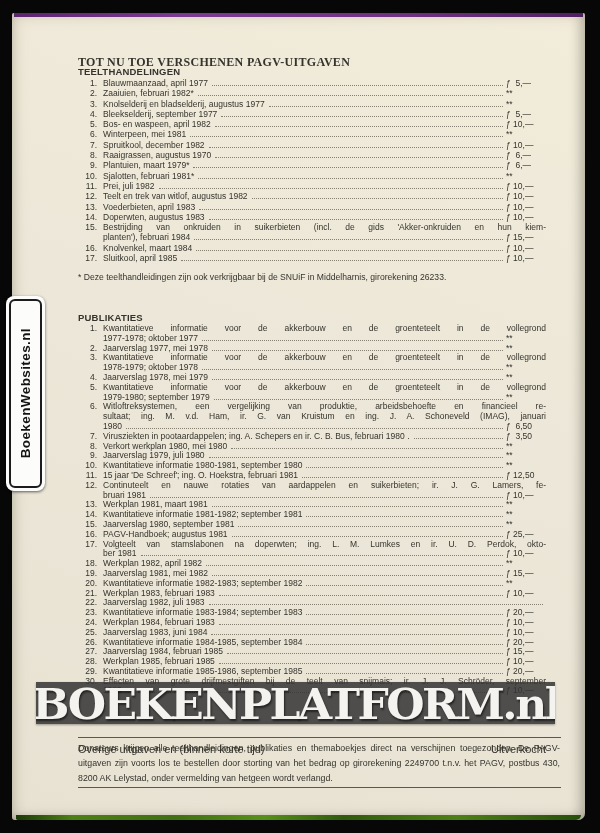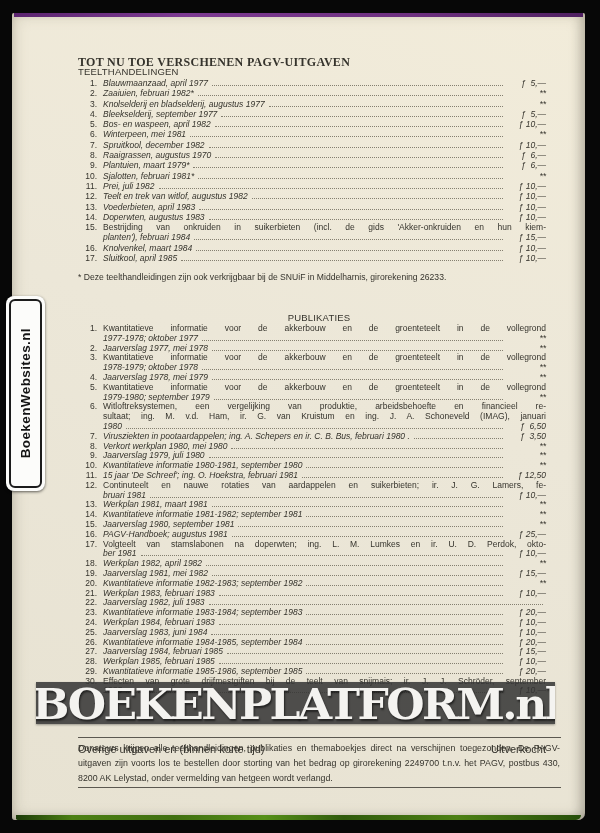--- a/index.html
+++ b/index.html
@@ -23,34 +23,34 @@
     background:linear-gradient(200deg,#f2ecda 0%,#ece7d8 45%,#e7e2d2 100%);
     border-radius:2px 2px 7px 3px;
     box-shadow:inset 0 0 16px rgba(95,85,60,0.28), inset -7px 0 10px rgba(0,0,0,0.10), inset 0 -4px 8px rgba(0,0,0,0.10);
   }
   .edge-top{position:absolute;top:0;left:2px;right:2px;height:4px;background:linear-gradient(90deg,#5c2570,#7d3a92 30%,#6e3080 70%,#4f2061);}
   .edge-bottom{position:absolute;bottom:0;left:4px;right:4px;height:5px;
     background:linear-gradient(90deg,#1c3a08 0%,#4c8014 10%,#3f6f10 28%,#569018 44%,#2f5a0c 58%,#4c8014 78%,#264e0a 100%);
     border-radius:0 0 6px 2px;}
   .abs{position:absolute;left:66px;width:482px;}
   .doc-title{top:42px;font-size:12px;font-weight:bold;letter-spacing:.3px;font-family:Liberation Serif, serif;}
-  .sec-head{font-size:9.5px;font-weight:normal;letter-spacing:.2px;}
+  .sec-head{font-size:9.5px;font-weight:bold;letter-spacing:.2px;}
   .list{font-size:8.5px;}
   .list .item{display:flex;}
   .list .num{flex:none;width:19px;text-align:right;padding-right:6px;}
   .list .body{flex:1;padding-right:14px;}
   .line.jline{text-align:justify;text-align-last:justify;}
-  .line.last{display:flex;align-items:baseline;font-style:italic;}
+  .line.last{display:flex;align-items:baseline;}
   .line.last .t{white-space:nowrap;}
   .dots{flex:1;border-bottom:1px dotted #847f70;margin:0 3px 2px 4px;min-width:6px;}
-  .price{flex:none;min-width:40px;text-align:right;white-space:pre;}
+  .price{flex:none;min-width:40px;white-space:pre;}
   #teelt-list{top:65px;line-height:10.3px;}
   #pub-list{top:311px;line-height:9.8px;}
   #teelt-head{top:53px;}
-  #pub-head{top:299px;text-align:center;}
+  #pub-head{top:299px;}
   #footnote{top:259px;font-size:8.6px;}
   #legend{top:730px;display:flex;justify-content:space-between;font-size:11px;padding-right:14px;box-sizing:border-box;}
   #para{top:728px;font-size:8.8px;line-height:15px;text-align:justify;}
   .rule{position:absolute;left:66px;right:24px;border-top:1px solid #5b5850;height:0;}
   #rule-1{top:724px;}
   #rule-2{top:774px;}
   .banner{
     position:absolute;left:36px;top:682px;width:519px;height:42px;z-index:5;
     background:var(--band);
     display:flex;align-items:center;justify-content:center;overflow:hidden;

